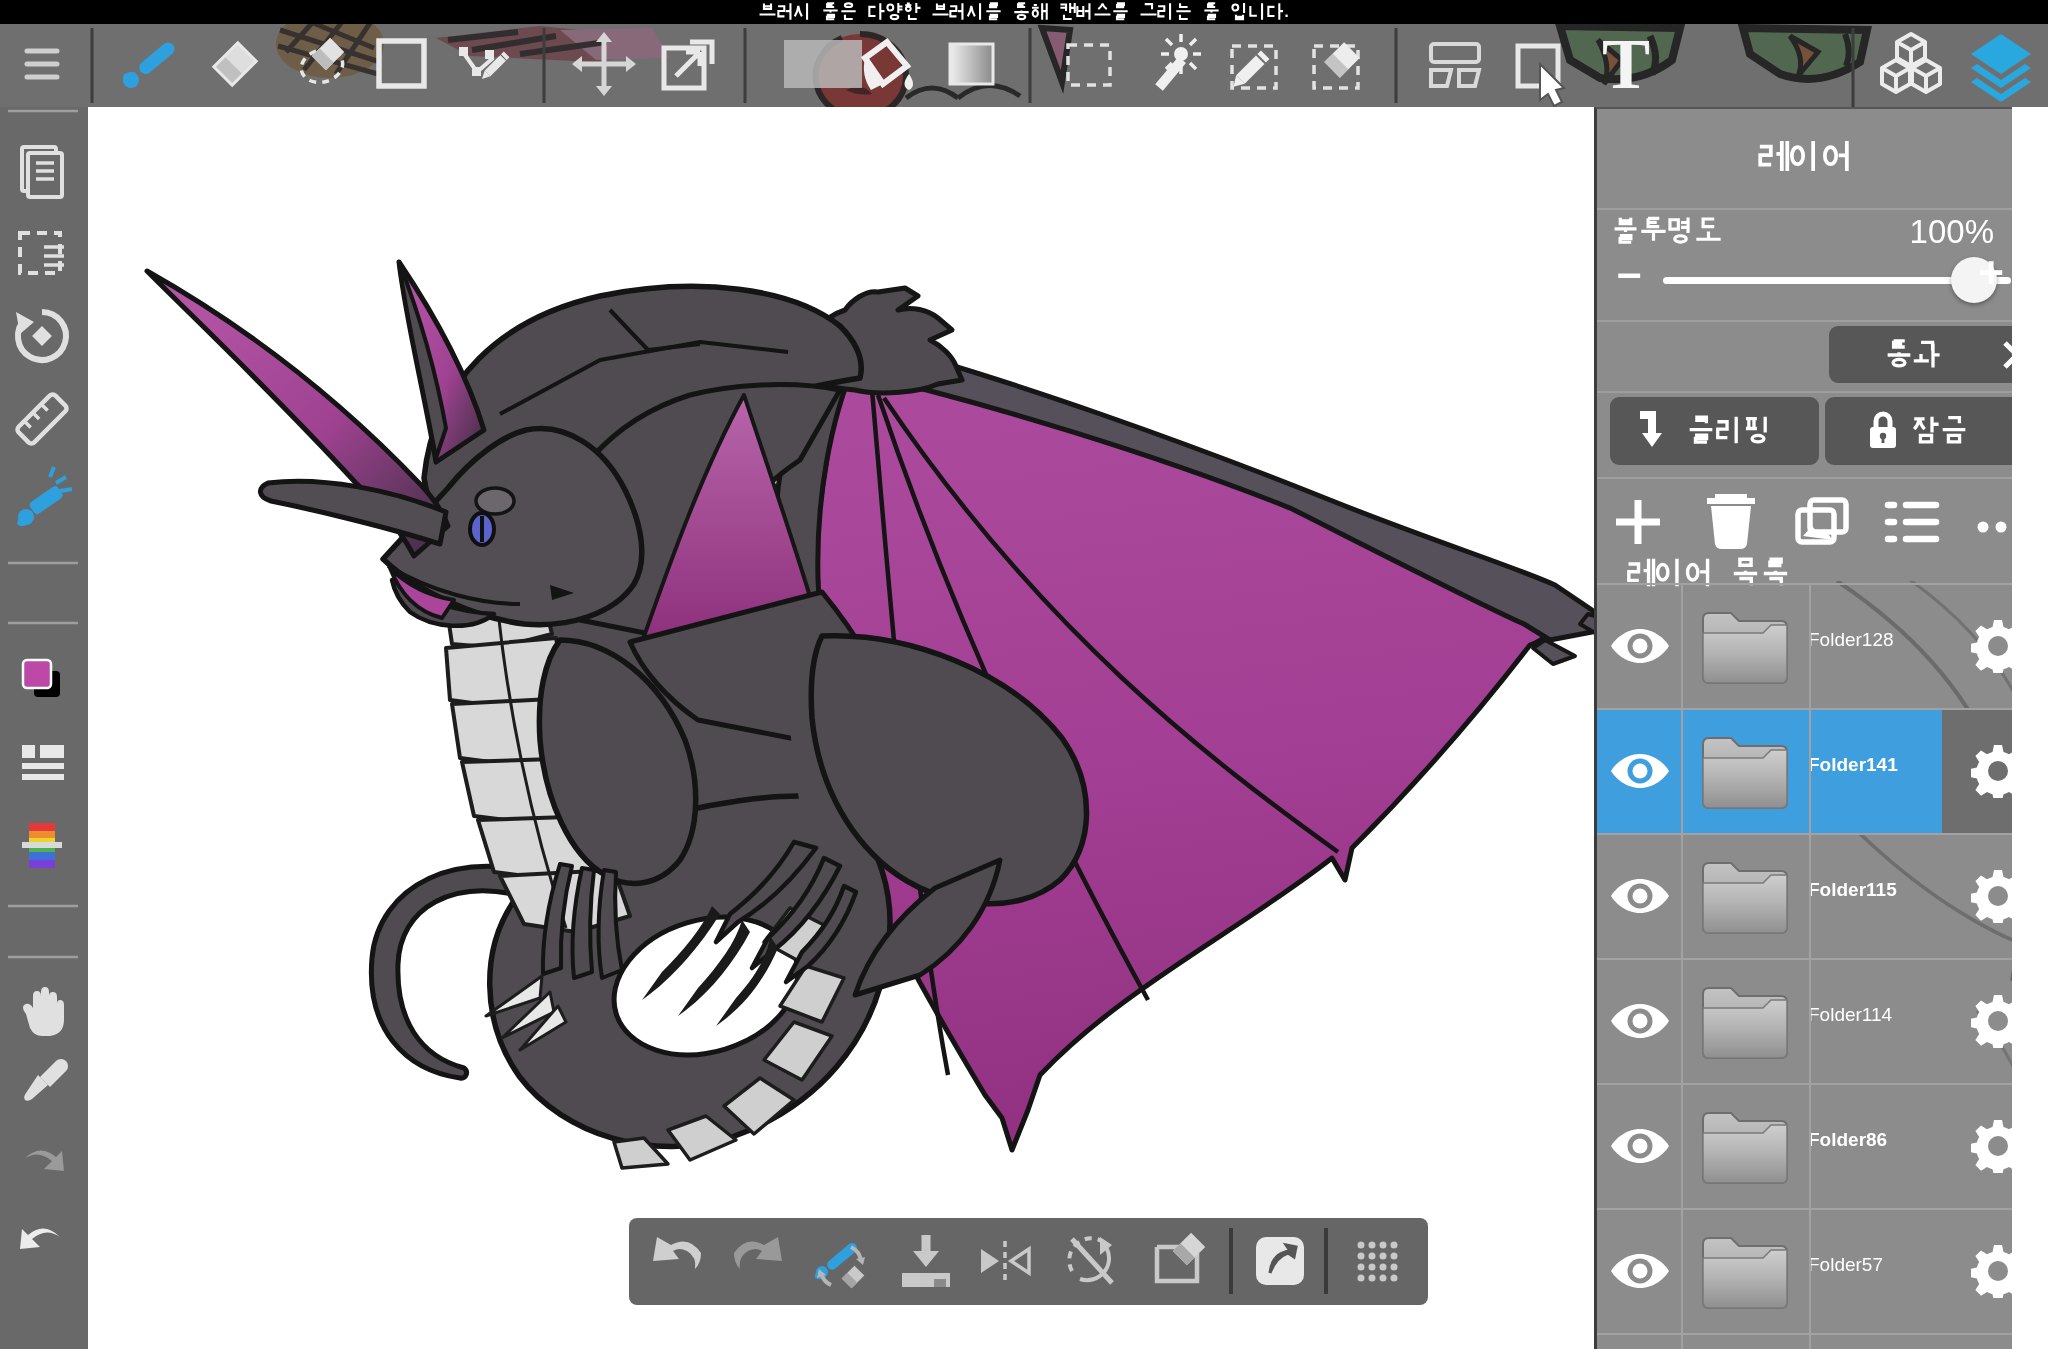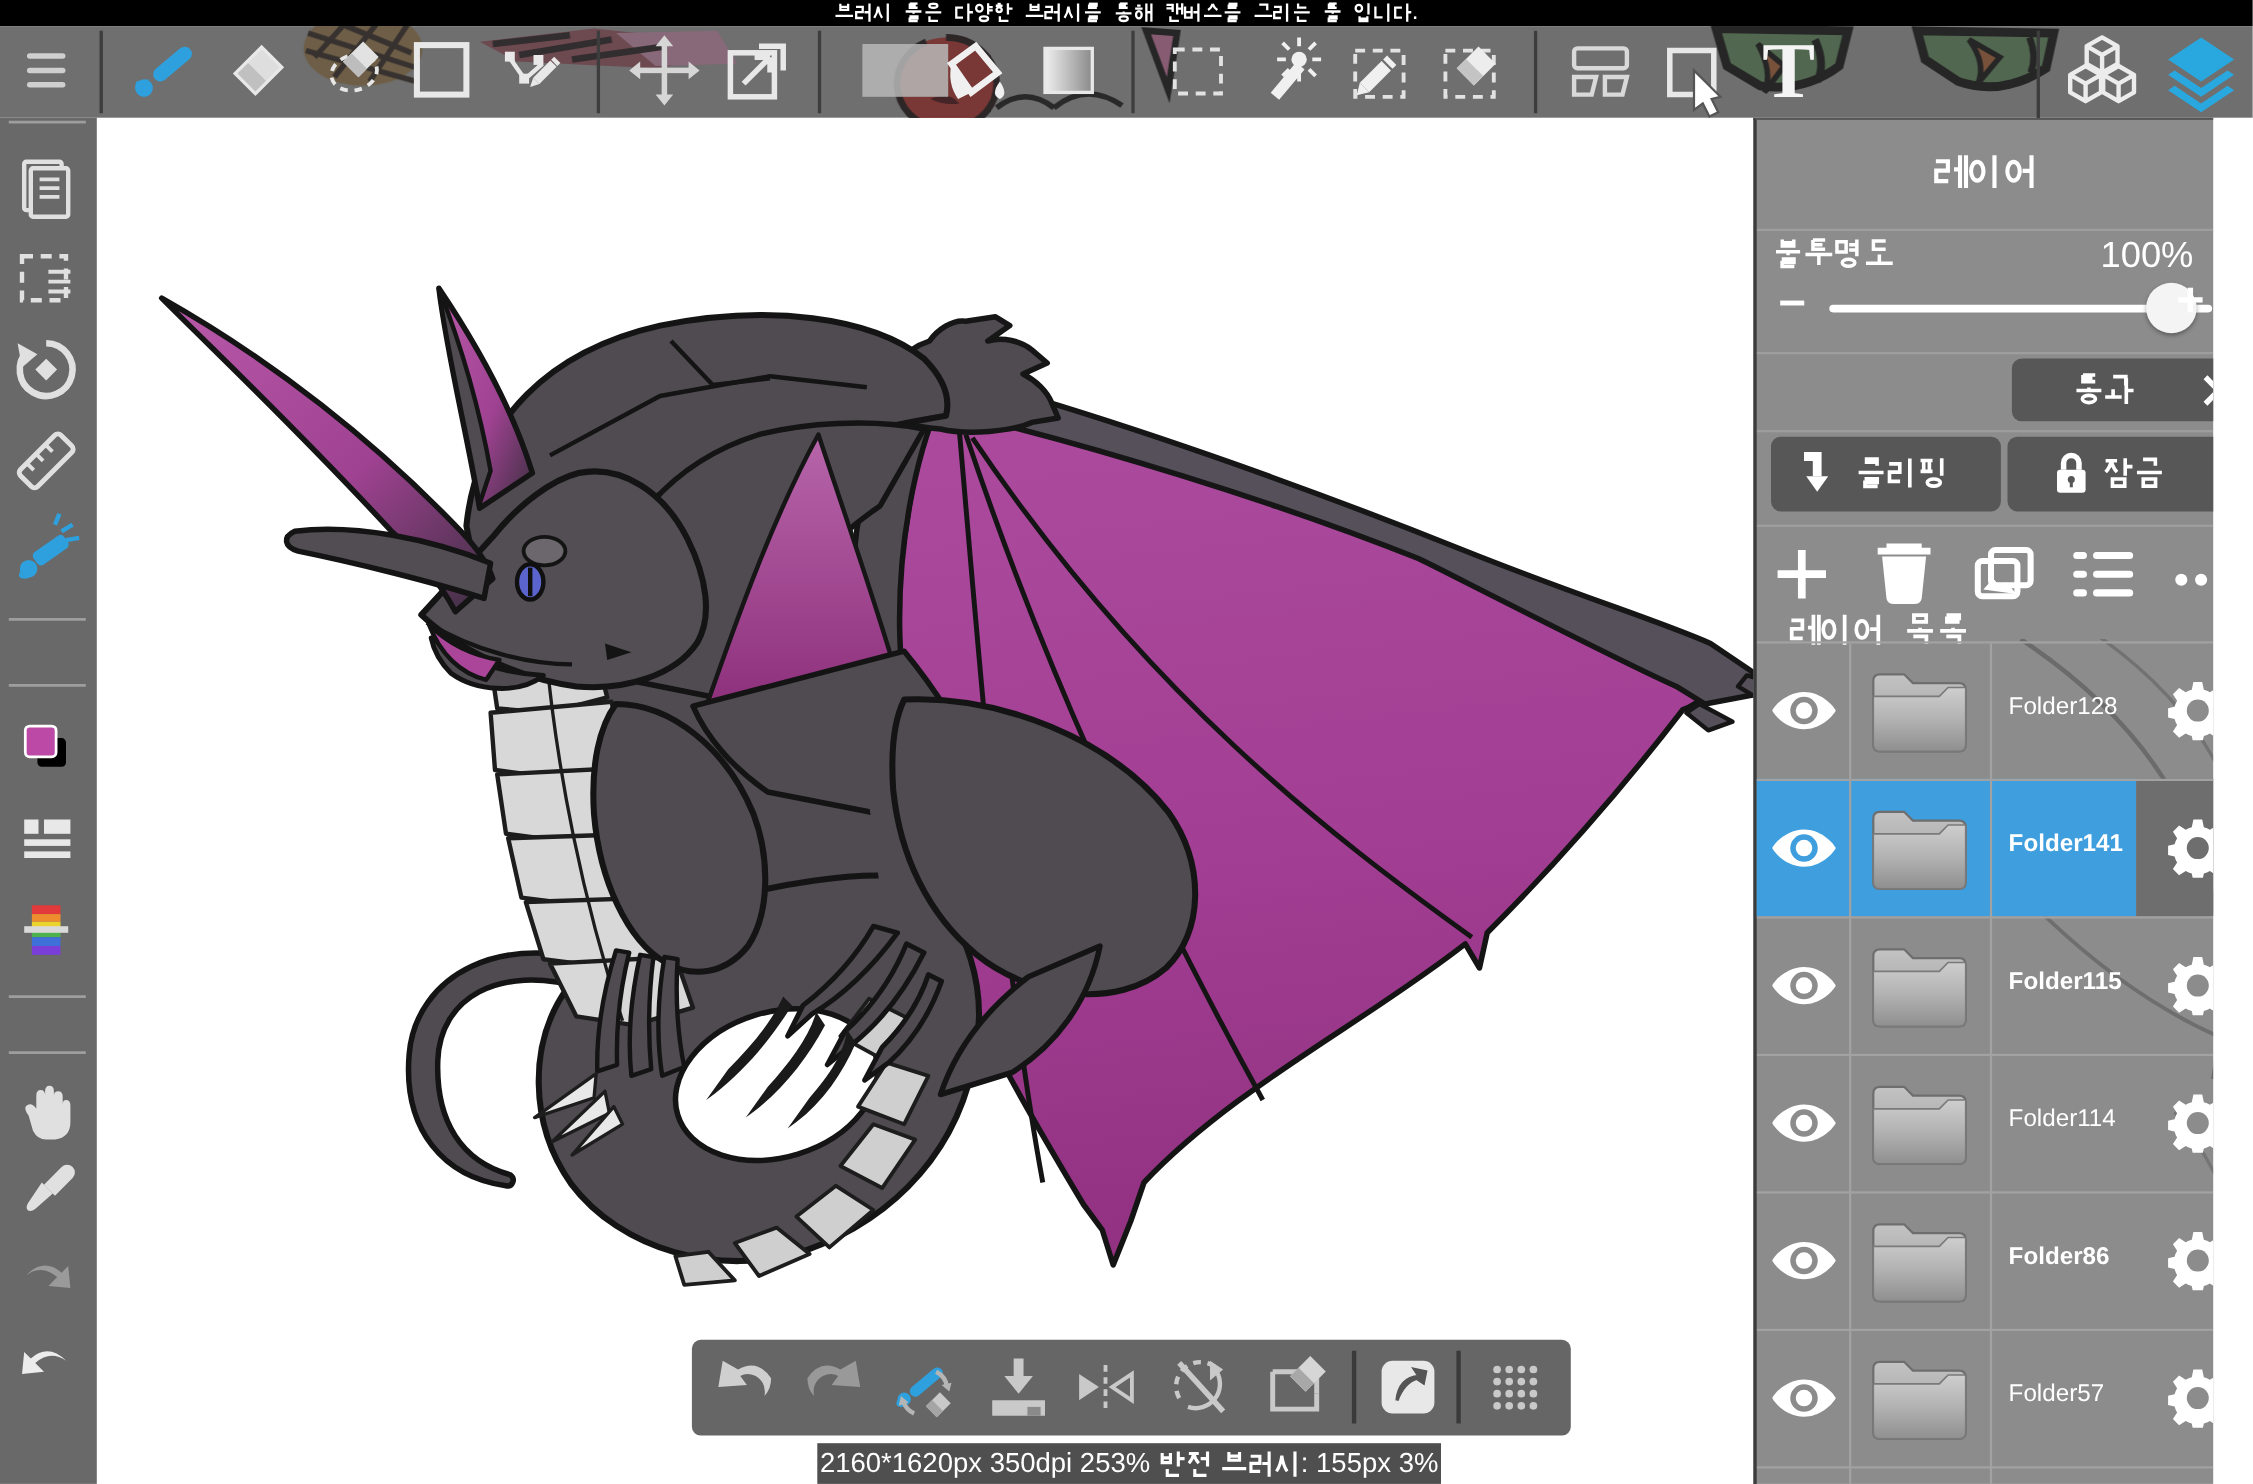--- a/index.html
+++ b/index.html
@@ -22,21 +22,21 @@
   background:#f4f4f4;box-shadow:0 2px 4px rgba(0,0,0,.35)}
 .btn{position:absolute;background:#575757;border-radius:9px}
 #prow{position:absolute;left:0px;top:385px;width:451px;height:56px}
 #rowsart{position:absolute;left:0;top:472px}
 #rows .rowline{position:absolute;left:0;width:100%;height:1.5px;background:#a2a2a2}
 #rows .colline{position:absolute;top:476px;width:1.5px;height:766px;background:#a2a2a2}
 #rows .rowsel{position:absolute;left:-3px;width:348px;height:125px;background:#3f9edd}
 #rows .rowdark{position:absolute;left:345px;width:109px;height:125px;background:#6e6e6e}
 #rows .eye{position:absolute;left:14px}
 #rows .fold{position:absolute;left:100px}
-#rows .rowname{position:absolute;left:229px;color:#fff;font-size:22px}
+#rows .rowname{position:absolute;left:211px;color:#fff;font-size:19px}
 #rows .gearsvg{position:absolute;left:374px}
 #bottombar{position:absolute;left:629px;top:1218px;width:799px;height:87px;background:rgba(94,94,94,.95);border-radius:8px}
 #statusbar{position:absolute;left:743px;top:1312px;width:567px;height:37px;background:#4f4f4f;
   text-align:center;white-space:nowrap}
 #statusbar .st{color:#fff;font-size:25px;vertical-align:top;line-height:36px}
 #statusbar svg{vertical-align:top;margin-top:6px}
 </style></head>
 <body>
 <svg width="0" height="0" style="position:absolute">
     <defs>
@@ -861,20 +861,12 @@
           <circle cx="-5" cy="6" r="3.5"></circle>
           <circle cx="6" cy="6" r="3.5"></circle>
           <circle cx="17" cy="6" r="3.5"></circle>
   <circle cx="-16" cy="17" r="3.5"></circle>
           <circle cx="-5" cy="17" r="3.5"></circle>
           <circle cx="6" cy="17" r="3.5"></circle>
           <circle cx="17" cy="17" r="3.5"></circle>
  </g>
 </svg>
 </div>
-  <div id="statusbar"><span class="st">2160*1620px 350dpi 253% </span><svg width="49" height="26" viewBox="0 0 49 26" style="color:#fff;opacity:1">
-        <use href="#h-ban" x="0" width="26" height="26"></use>
-        <use href="#h-jeon" x="25" width="26" height="26"></use>
-      </svg><span class="st"> </span><svg width="74" height="26" viewBox="0 0 74 26" style="color:#fff;opacity:1">
-        <use href="#h-beu" x="0" width="26" height="26"></use>
-        <use href="#h-reo" x="25" width="26" height="26"></use>
-        <use href="#h-si" x="49" width="26" height="26"></use>
-      </svg><span class="st">: 155px 3%</span></div>
 </div>
 </body></html>

